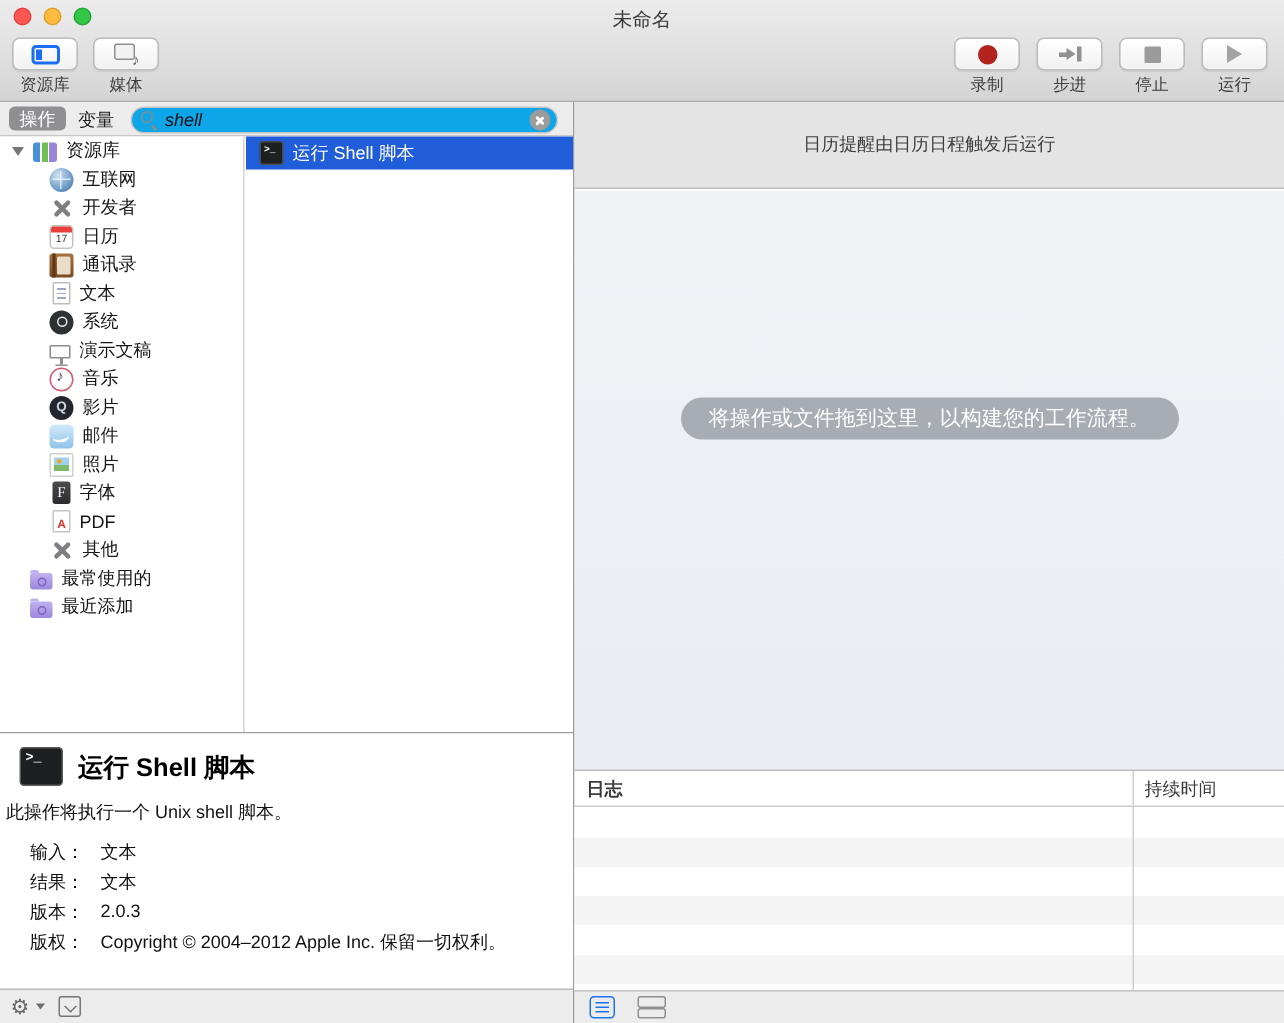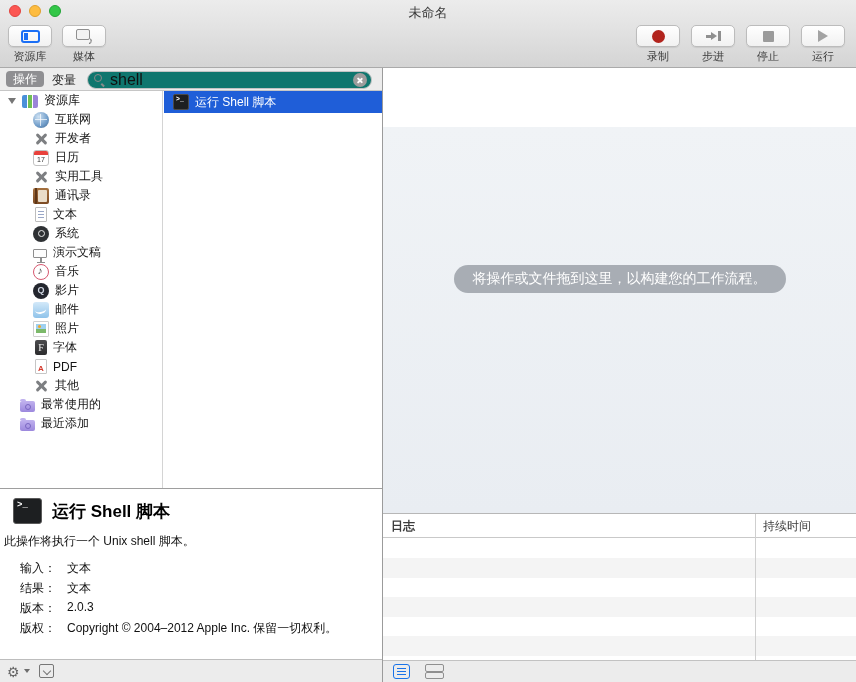--- a/index.html
+++ b/index.html
@@ -39,21 +39,21 @@
     border-bottom:6px solid transparent;}
 
   
   .filter-bar{position:absolute;left:0;top:68px;width:382px;height:23px;background:#ececec;
     border-bottom:1px solid #c6c6c6;padding-left:41px;}
   .seg{position:absolute;left:6px;top:3px;padding:1px 7px;background:#8f8f92;border-radius:4px;
     color:#fff;font-size:12px;line-height:14px;}
   .var-tab{position:absolute;left:52px;top:4px;font-size:12px;color:#1d1d1d;}
   .search-wrap{position:absolute;left:87px;top:3px;width:285px;height:18px;}
   .search-wrap input{width:100%;height:100%;border:1px solid #c3c3c3;border-radius:9px;
-    padding:0 20px 0 22px;font-size:16px;color:#111;outline:none;background:#0f766e;}
+    padding:0 20px 0 22px;font-size:12px;color:#111;outline:none;background:#0ea5e9;font-style:italic;}
   .mag{position:absolute;left:7px;top:3px;width:8px;height:8px;border:1.5px solid #8a8a8a;border-radius:50%;}
   .mag::after{content:"";position:absolute;left:7px;top:8px;width:4px;height:1.5px;background:#8a8a8a;
     transform:rotate(45deg);transform-origin:0 0;}
   .clear-btn{position:absolute;right:5px;top:2px;width:14px;height:14px;border-radius:50%;background:#9c9c9c;}
   .clear-btn::before,.clear-btn::after{content:"";position:absolute;left:6.2px;top:3.5px;width:1.6px;height:7px;
     background:#fff;border-radius:1px;}
   .clear-btn::before{transform:rotate(45deg);}
   .clear-btn::after{transform:rotate(-45deg);}
 
   
@@ -256,24 +256,20 @@
     </div>
     <div class="side-row child">
       <span class="ic ic-x"></span>
       <span class="lbl">开发者</span>
     </div>
     <div class="side-row child">
       <span class="ic ic-cal"></span>
       <span class="lbl">日历</span>
     </div>
     <div class="side-row child">
-      <span class="ic ic-x"></span>
-      <span class="lbl">实用工具</span>
-    </div>
-    <div class="side-row child">
       <span class="ic ic-contacts"></span>
       <span class="lbl">通讯录</span>
     </div>
     <div class="side-row child">
       <span class="ic ic-textdoc"></span>
       <span class="lbl">文本</span>
     </div>
     <div class="side-row child">
       <span class="ic ic-system"></span>
       <span class="lbl">系统</span>
@@ -359,20 +355,23 @@
   </div>
 
   <div class="lstatus">
     <div class="gear-menu">
       <span class="gear-glyph">⚙</span>
       <span class="gear-chev"></span>
     </div>
     <div class="toggle-box"></div>
   </div>
 
+  <div class="wf-header">
+    <span>日历提醒由日历日程触发后运行</span>
+  </div>
 
   <div class="canvas">
     <div class="drop-pill">将操作或文件拖到这里，以构建您的工作流程。</div>
   </div>
 
   <div class="log">
     <div class="log-header">
       <span class="log-col1">日志</span>
       <span class="log-col2">持续时间</span>
     </div>

